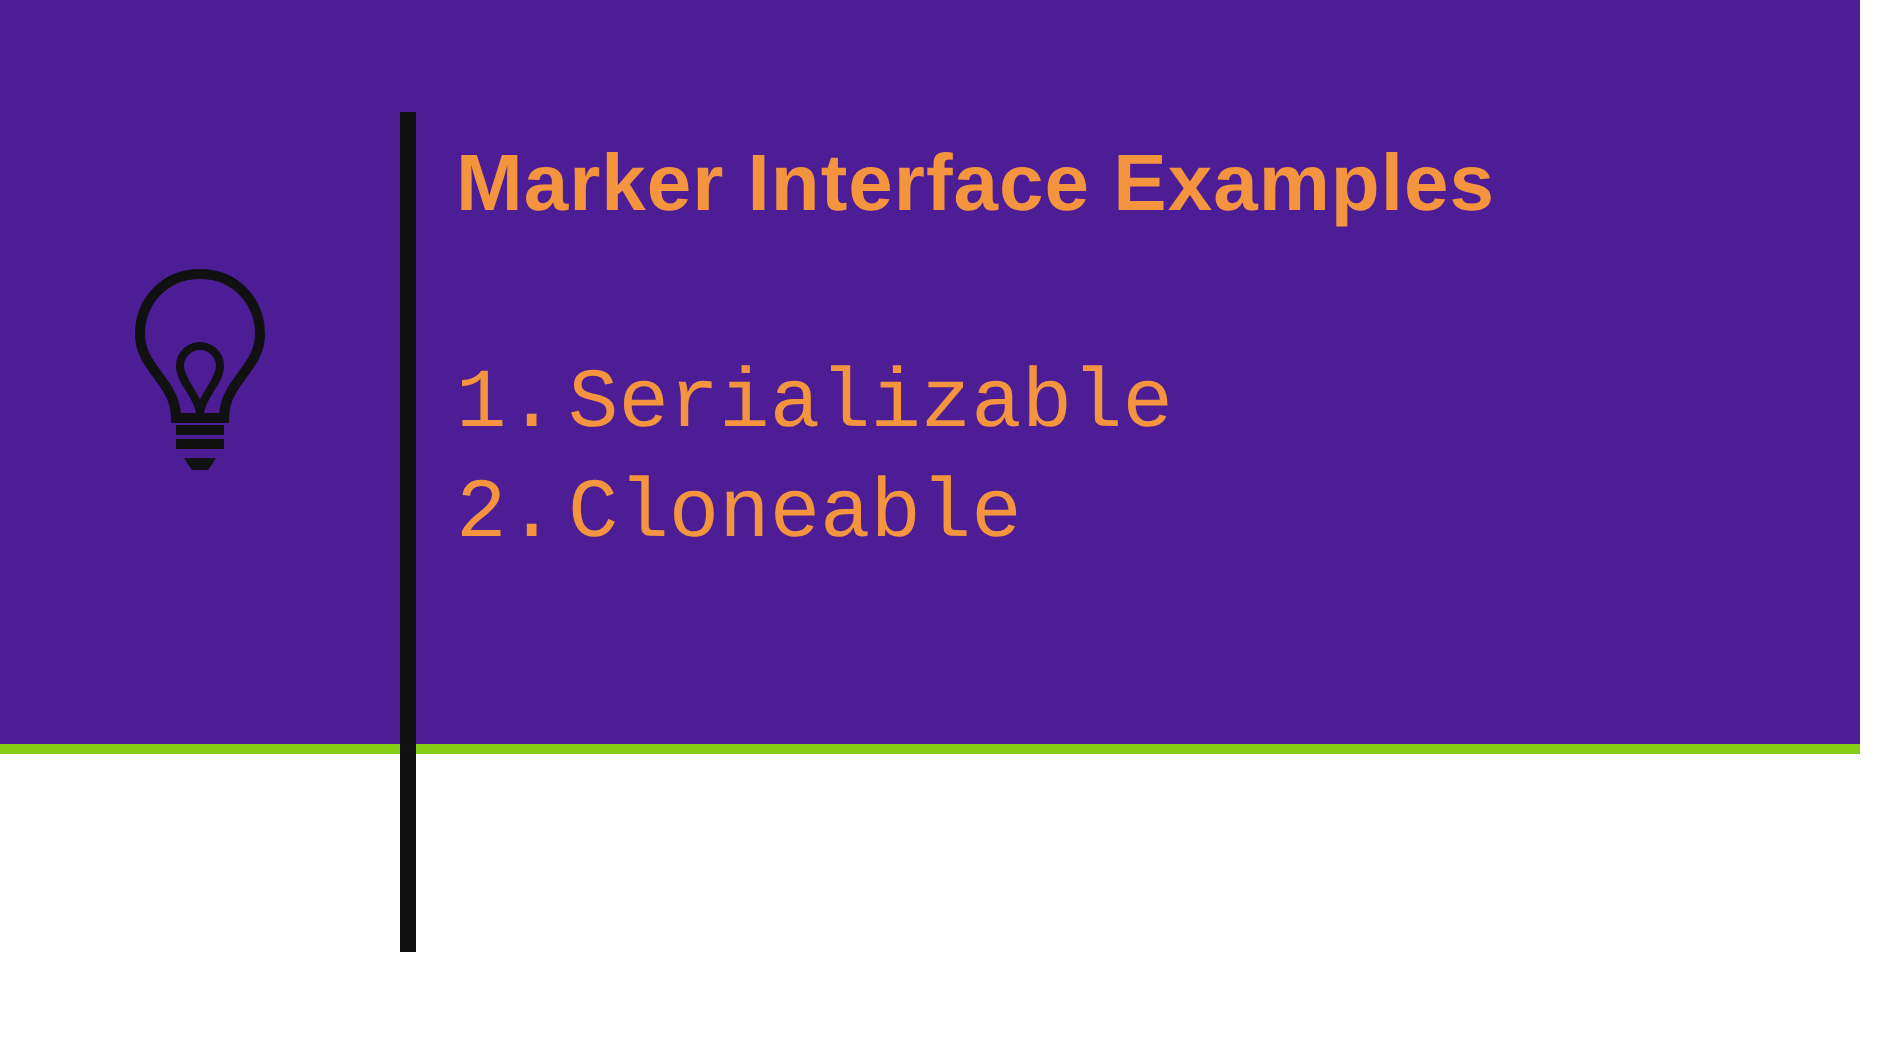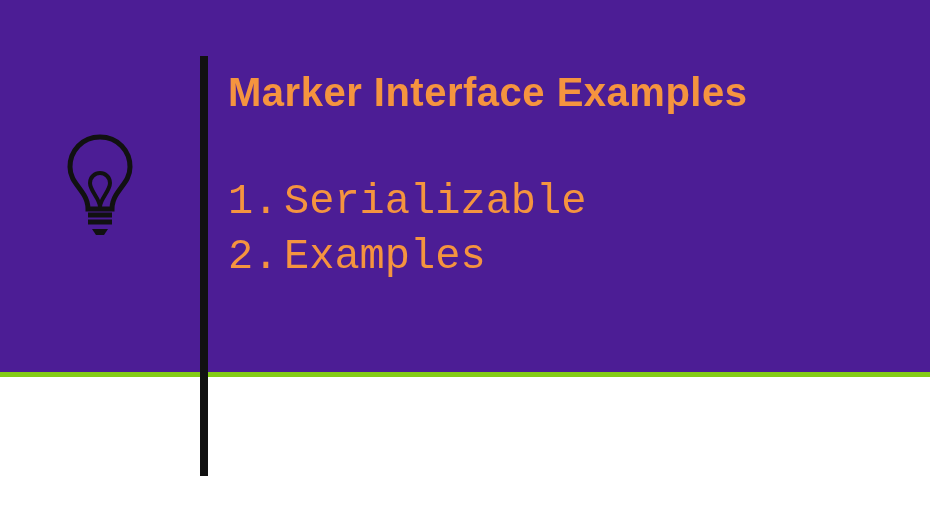--- a/index.html
+++ b/index.html
@@ -93,17 +93,17 @@
 
   <div class="divider"></div>
 
   <div class="content-area">
     <h1 class="title">Marker Interface Examples</h1>
     <ol class="list">
       <li>
         <span class="num">1.</span><span>Serializable</span>
       </li>
       <li>
-        <span class="num">2.</span><span>Examples</span>
+        <span class="num">2.</span><span>Cloneable</span>
       </li>
     </ol>
   </div>
 </div>
 
 </body></html>

